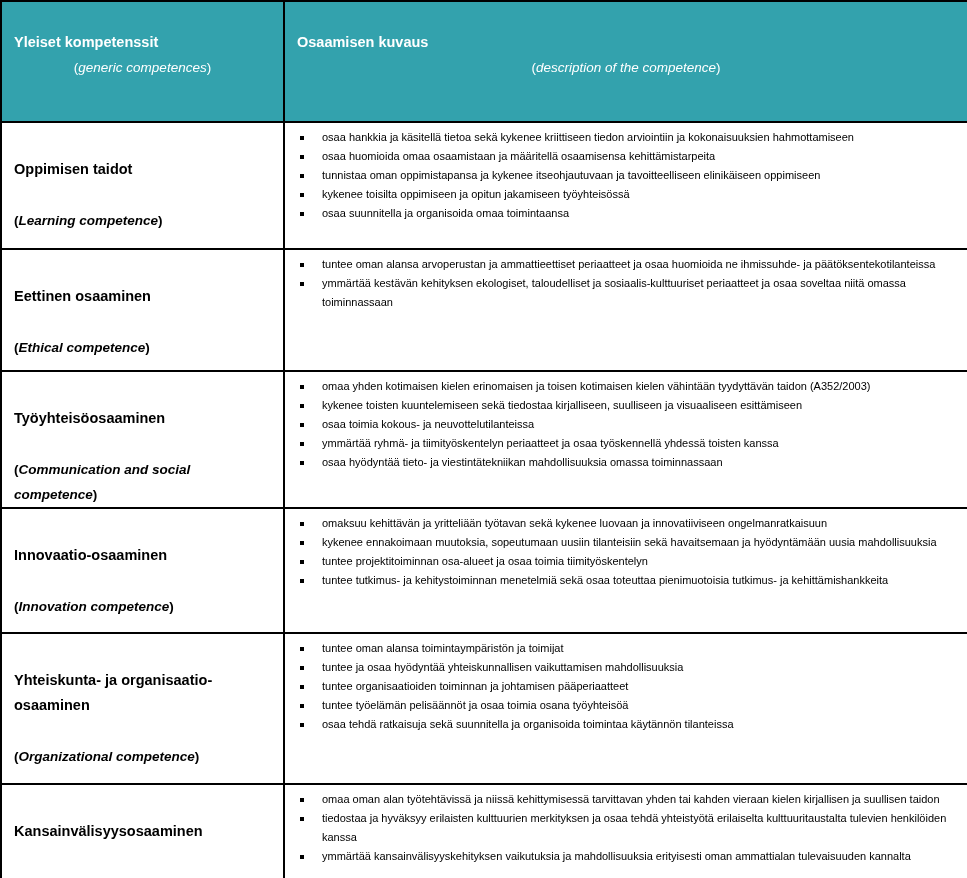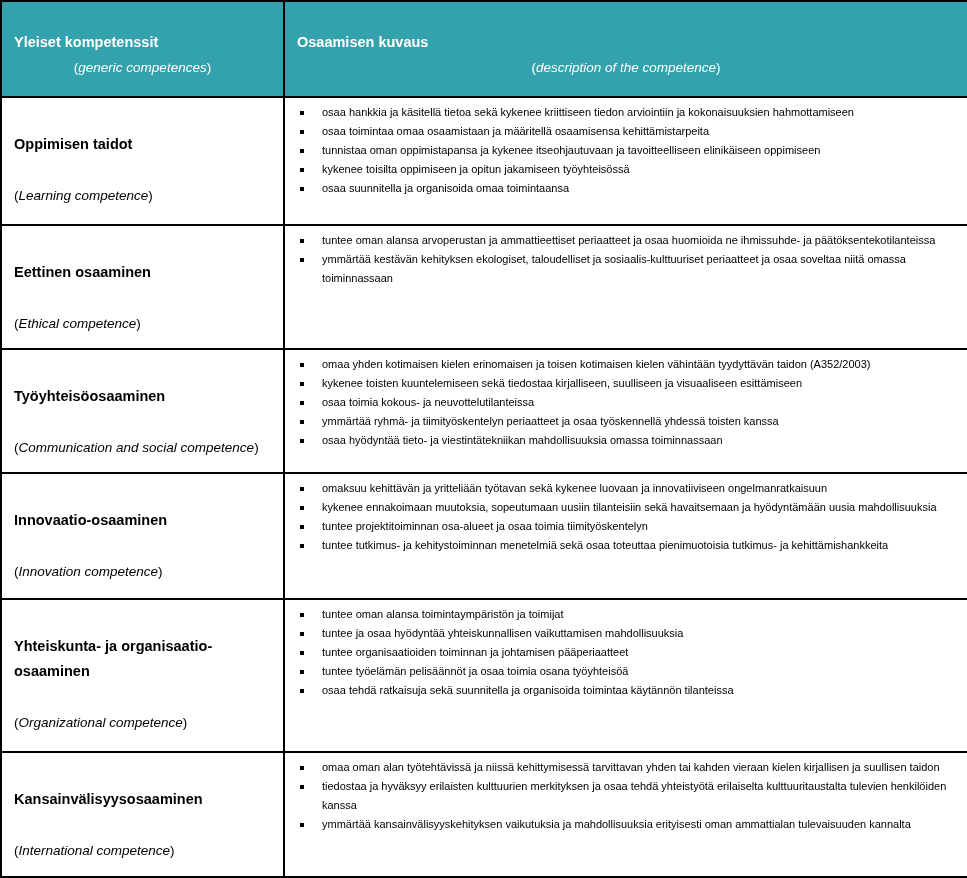--- a/index.html
+++ b/index.html
@@ -20,21 +20,21 @@
     table-layout:fixed;
     border:2px solid var(--border);
   }
   col.c1{width:283px;}
   col.c2{width:684px;}
   th,td{
     border:2px solid var(--border);
     vertical-align:top;
     padding:0;
   }
-  thead tr{height:96px;}
+  thead tr{height:121px;}
   thead th{
     background:var(--header-bg);
     color:var(--header-text);
     text-align:left;
     font-weight:normal;
     padding:28px 12px 0 12px;
   }
   .h-title{font-size:14.5px;font-weight:bold;line-height:25px;}
   .h-sub{font-size:13.5px;line-height:25px;text-align:center;}
   .it{font-style:italic;}
@@ -42,21 +42,21 @@
 
   tbody tr:nth-child(1){height:127px;}
   tbody tr:nth-child(2){height:122px;}
   tbody tr:nth-child(3){height:123px;}
   tbody tr:nth-child(4){height:125px;}
   tbody tr:nth-child(5){height:151px;}
   tbody tr:nth-child(6){height:124px;}
 
   td.cell-left{padding:34px 12px 0 12px;}
   .c-title{font-size:14.5px;font-weight:bold;line-height:25px;}
-  .c-sub{font-size:13.5px;line-height:25px;margin-top:26px;}
+  .c-sub{font-size:13.5px;line-height:25px;margin-top:26px;font-weight:bold;}
 
   td.cell-right{padding:5px 10px 5px 12px;}
   ul.bullets{list-style:none;margin:0;padding:0;}
   ul.bullets li{
     position:relative;
     padding-left:25px;
     font-size:11px;
     line-height:19px;
   }
   .marker{
@@ -89,21 +89,21 @@
   </thead>
   <tbody id="rows">
   <tr>
     <td class="cell-left">
       <div class="c-title">Oppimisen taidot</div>
       <div class="c-sub"><span class="paren">(</span><span class="it">Learning competence</span><span class="paren">)</span></div>
     </td>
     <td class="cell-right">
       <ul class="bullets">
             <li><span class="marker"></span><span>osaa hankkia ja käsitellä tietoa sekä kykenee kriittiseen tiedon arviointiin ja kokonaisuuksien hahmottamiseen</span></li>
-            <li><span class="marker"></span><span>osaa toimintaa omaa osaamistaan ja määritellä osaamisensa kehittämistarpeita</span></li>
+            <li><span class="marker"></span><span>osaa huomioida omaa osaamistaan ja määritellä osaamisensa kehittämistarpeita</span></li>
             <li><span class="marker"></span><span>tunnistaa oman oppimistapansa ja kykenee itseohjautuvaan ja tavoitteelliseen elinikäiseen oppimiseen</span></li>
             <li><span class="marker"></span><span>kykenee toisilta oppimiseen ja opitun jakamiseen työyhteisössä</span></li>
             <li><span class="marker"></span><span>osaa suunnitella ja organisoida omaa toimintaansa</span></li>
           </ul>
     </td>
   </tr>
 
   <tr>
     <td class="cell-left">
       <div class="c-title">Eettinen osaaminen</div>

